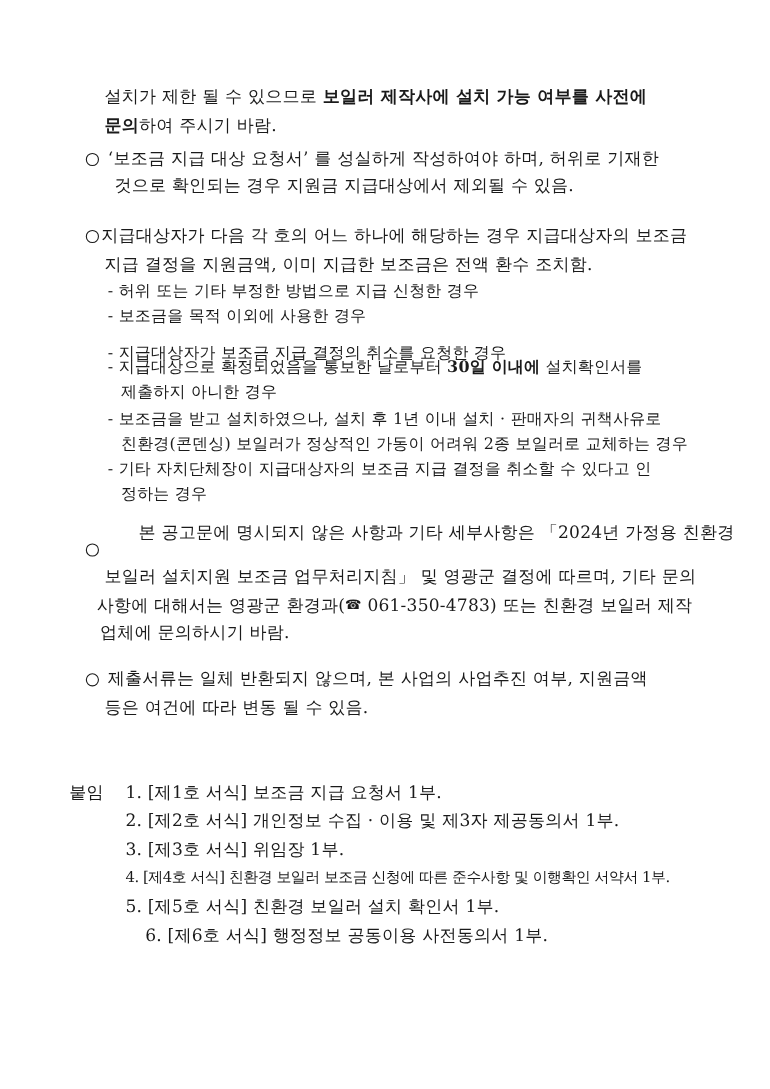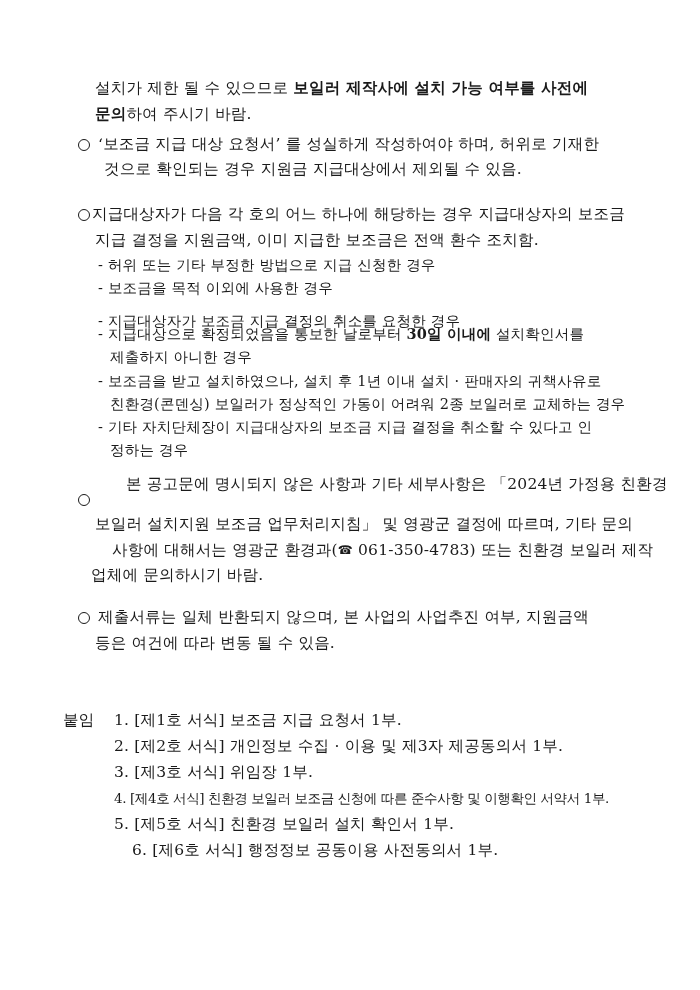--- a/index.html
+++ b/index.html
@@ -46,21 +46,21 @@
 </div>
 <div class="line" style="left:110px; top:345px; font-size:14.5px;">제출하지 아니한 경우</div>
 <div class="line" style="left:98px; top:369px; font-size:14.5px;">- 보조금을 받고 설치하였으나, 설치 후 1년 이내 설치 · 판매자의 귀책사유로</div>
 <div class="line" style="left:110px; top:392px; font-size:14.5px;">친환경(콘덴싱) 보일러가 정상적인 가동이 어려워 2종 보일러로 교체하는 경우</div>
 <div class="line" style="left:98px; top:415px; font-size:14.5px;">- 기타 자치단체장이 지급대상자의 보조금 지급 결정을 취소할 수 있다고 인</div>
 <div class="line" style="left:110px; top:438px; font-size:14.5px;">정하는 경우</div>
 
 <div class="bullet" style="left:78px; top:494px;"></div>
 <div class="line" style="left:98px; top:472px;margin-left:28px;">본 공고문에 명시되지 않은 사항과 기타 세부사항은 「2024년 가정용 친환경</div>
 <div class="line" style="left:95px; top:512px;">보일러 설치지원 보조금 업무처리지침」 및 영광군 결정에 따르며, 기타 문의</div>
-<div class="line" style="left:112px; top:538px;">
+<div class="line" style="left:88px; top:538px;">
   <span>사항에 대해서는 영광군 환경과(</span><span class="phone">☎</span><span> 061-350-4783)</span><span> 또는 친환경 보일러 제작</span>
 </div>
 <div class="line" style="left:91px; top:563px;">업체에 문의하시기 바람.</div>
 
 <div class="bullet" style="left:78px; top:612px;"></div>
 <div class="line" style="left:98px; top:605px;">제출서류는 일체 반환되지 않으며, 본 사업의 사업추진 여부, 지원금액</div>
 <div class="line" style="left:95px; top:631px;">등은 여건에 따라 변동 될 수 있음.</div>
 
 <div class="line" style="left:63px; top:708px;">붙임</div>
 <div class="line" style="left:114px; top:708px;text-align:center;">1. [제1호 서식] 보조금 지급 요청서 1부.</div>

